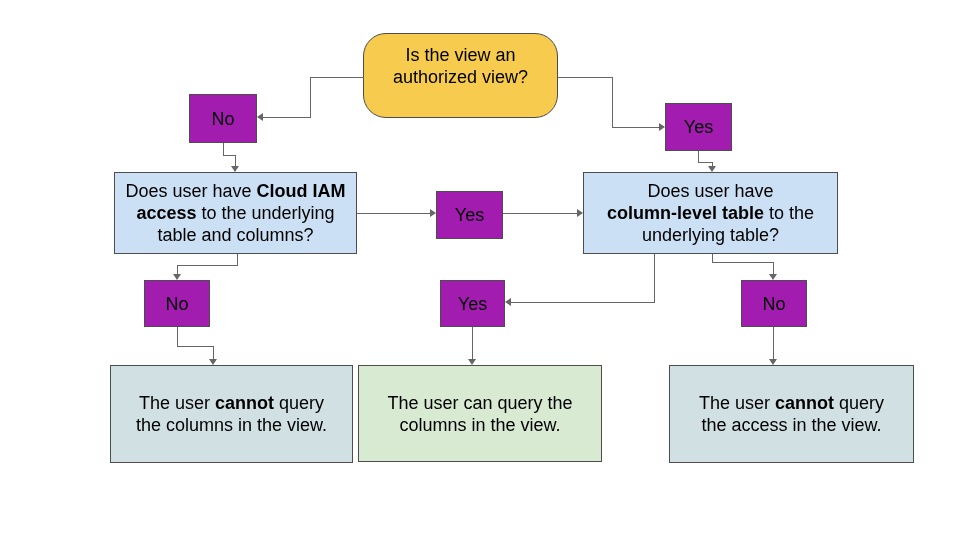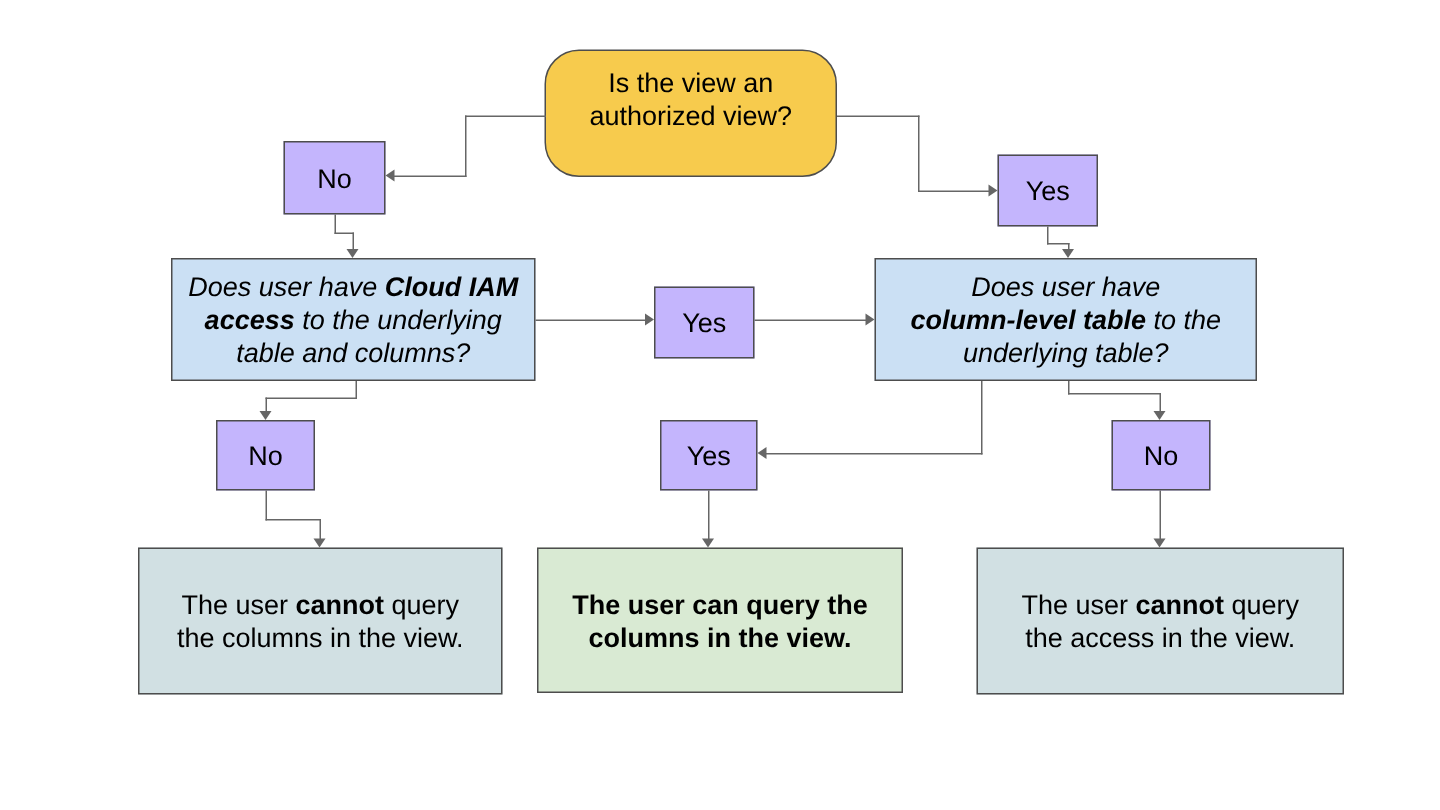--- a/index.html
+++ b/index.html
@@ -10,24 +10,24 @@
   }
   .node{
     position:absolute;box-sizing:border-box;
     border:1px solid var(--border-dark,#4d4d4d);
     display:flex;align-items:center;justify-content:center;
     text-align:center;font-size:18px;line-height:22px;
     white-space:pre-line;padding:2px 4px;
   }
   .node.pad-top{align-items:flex-start;padding-top:10px;}
   .yellow{background:var(--decision-yellow,#F7CB4D);border-radius:23px;}
-  .blue{background:var(--question-blue,#CBE0F4);font-style:italic;}
-  .grayc{background:var(--result-gray,#D1E0E3);}
-  .green{background:var(--result-green,#D9EAD3);font-weight:bold;}
-  .white{background:#c4b5fd;}
+  .blue{background:var(--question-blue,#CBE0F4);}
+  .grayc{background:var(--result-gray,#D1E0E3);margin-left:18px;}
+  .green{background:var(--result-green,#D9EAD3);}
+  .white{background:#a21caf;}
   .b{font-weight:700;}
   .seg{position:absolute;background:var(--connector-gray,#666);}
   .ar{position:absolute;width:0;height:0;}
   .ar-d{border-left:4px solid transparent;border-right:4px solid transparent;border-top:6px solid var(--connector-gray,#666);}
   .ar-l{border-top:4px solid transparent;border-bottom:4px solid transparent;border-right:6px solid var(--connector-gray,#666);}
   .ar-r{border-top:4px solid transparent;border-bottom:4px solid transparent;border-left:6px solid var(--connector-gray,#666);}
 </style>
 </head>
 <body>
 

